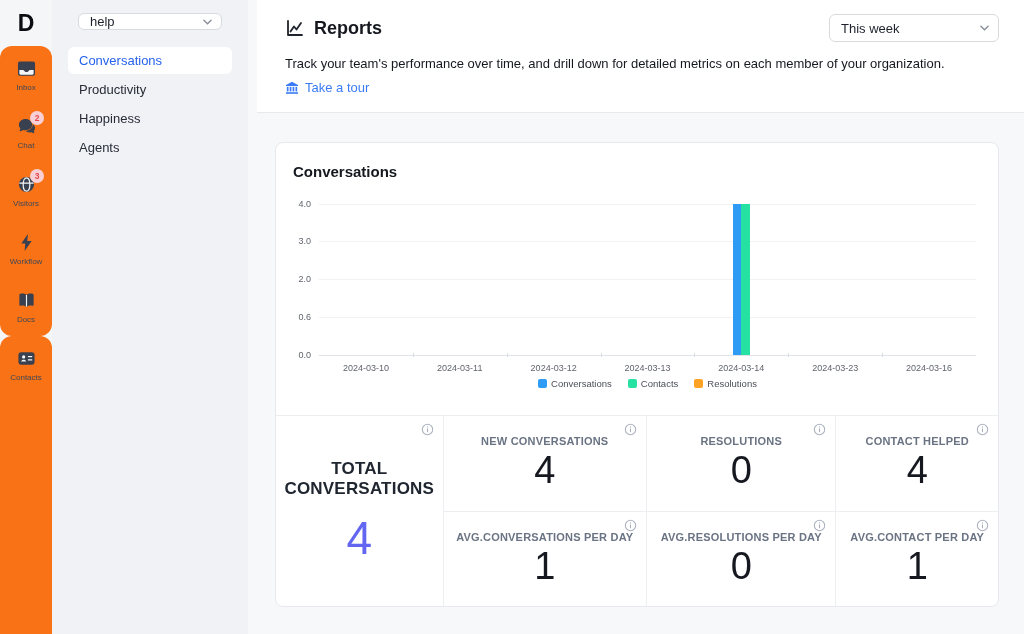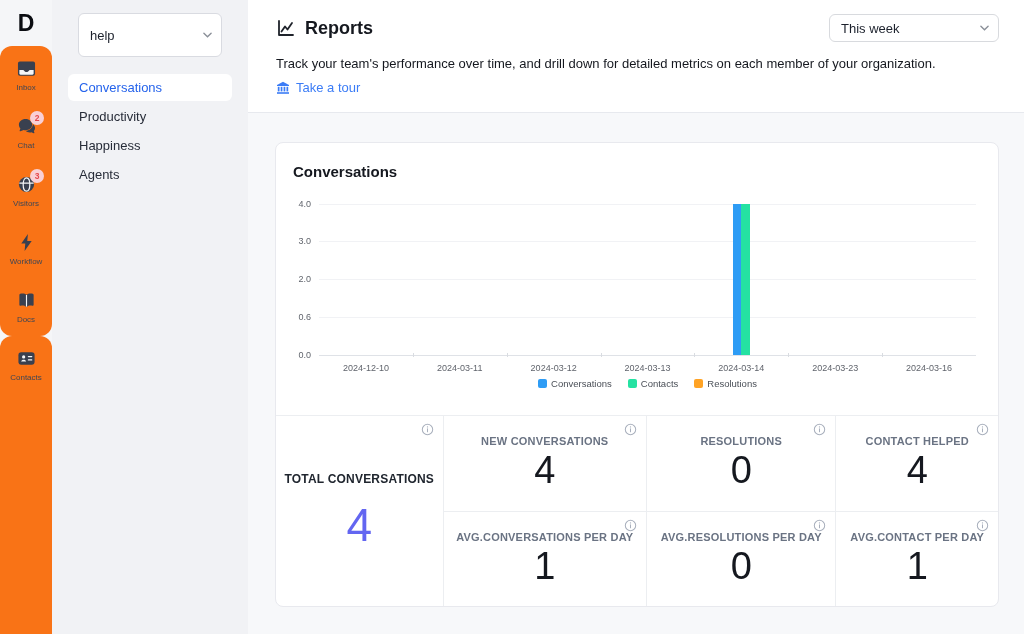--- a/index.html
+++ b/index.html
@@ -15,30 +15,30 @@
   .rail-item .lbl { font-size:8px; color:#3f4654; }
   .rail-item.active { height:60px; }
   .rail-item.active .lbl { color:#4361ee; }
   .icon-wrap { position:relative; width:20px; height:20px; display:flex; align-items:center; justify-content:center; }
   .badge { position:absolute; top:-6px; right:-8px; min-width:14px; height:14px; border-radius:50%;
            background:#f9d0d5; color:#e5484d; font-size:8.5px; font-weight:700;
            display:flex; align-items:center; justify-content:center; }
 
   
   .sidebar { width:196px; flex:0 0 196px; background:#f1f2f5; padding:13px 0; }
-  .ws-select { margin:0 26px 17px 26px; height:44px; background:#fff; border:1px solid #d9dbe1; border-radius:6px;
+  .ws-select { margin:0 26px 17px 26px; height:17px; background:#fff; border:1px solid #d9dbe1; border-radius:6px;
                display:flex; align-items:center; justify-content:space-between; padding:0 9px 0 11px;
                font-size:13px; color:#1c212c; cursor:pointer; }
   .menu-item { margin:2px 16px; height:27px; border-radius:6px; display:flex; align-items:center;
                padding:0 11px; font-size:13px; color:#272c38; cursor:pointer; }
   .menu-item.active { background:#fff; color:#2563eb; font-weight:500; }
 
   
   .main { flex:1; display:flex; flex-direction:column; background:#f7f8fa; min-width:0; }
-  .page-header { background:#fff; border-bottom:1px solid #e7e9ee; padding:14px 25px 13px 28px; }
+  .page-header { background:#fff; border-bottom:1px solid #e7e9ee; padding:14px 25px 13px 28px;margin-left:9px; }
   .title-row { display:flex; align-items:center; justify-content:space-between; }
   .title-left { display:flex; align-items:center; gap:9px; }
   .page-title { font-size:18px; font-weight:700; color:#15181f; }
   .period-select { width:170px; height:28px; background:#fff; border:1px solid #d8dade; border-radius:6px;
                    display:flex; align-items:center; justify-content:space-between; padding:0 9px 0 11px;
                    font-size:13px; color:#1c212c; cursor:pointer; }
   .subtitle { margin-top:14px; font-size:13px; color:#15181f; }
   .tour-link { margin-top:9px; display:inline-flex; align-items:center; gap:6px; color:#3b7cf6; font-size:13px; cursor:pointer; }
 
   .content { flex:1; padding:29px 25px 0 27px; }
@@ -60,21 +60,21 @@
 
   
   .stats { border-top:1px solid #eceef1; display:grid; height:192px;
            grid-template-columns:168fr 204fr 190fr 162fr; grid-template-rows:96px 96px; }
   .stat-cell { position:relative; display:flex; flex-direction:column; align-items:center; padding-top:19px; }
   .stat-cell.br { border-right:1px solid #eceef1; }
   .stat-cell.bb { border-bottom:1px solid #eceef1; }
   .stat-label { font-size:11px; font-weight:600; letter-spacing:.2px; color:#6a7383; text-align:center; }
   .stat-value { font-size:38px; font-weight:500; color:#15181f; margin-top:3px; line-height:1.1; }
   .stat-cell.total { grid-row:1 / 3; justify-content:center; padding-top:0; gap:14px; }
-  .stat-cell.total .stat-label { font-size:12px; font-weight:700; color:#20262f; letter-spacing:.2px;text-align:center; }
+  .stat-cell.total .stat-label { font-size:17px; font-weight:700; color:#20262f; letter-spacing:.2px;text-align:center; }
   .stat-cell.total .stat-value { font-size:46px; color:#6366f1; margin-top:0; }
   .info-btn { position:absolute; top:7px; right:9px; cursor:pointer; line-height:0; }
 </style>
 </head>
 <body>
 
 <div class="app">
 
   <nav class="rail">
     <div class="logo">D</div>
@@ -201,21 +201,21 @@
               <div class="gridline" style="top: 0%;"></div>
               <div class="ytick" style="top: 0%;">4.0</div>
               <div class="gridline" style="top: 25%;"></div>
               <div class="ytick" style="top: 25%;">3.0</div>
               <div class="gridline" style="top: 50%;"></div>
               <div class="ytick" style="top: 50%;">2.0</div>
               <div class="gridline" style="top: 75%;"></div>
               <div class="ytick" style="top: 75%;">0.6</div>
               <div class="gridline axisline" style="top: 100%;"></div>
               <div class="ytick" style="top: 100%;">0.0</div>
-              <div class="xtick" style="left: 7.14286%;">2024-12-10</div>
+              <div class="xtick" style="left: 7.14286%;">2024-03-10</div>
               <div class="xtick" style="left: 21.4286%;">2024-03-11</div>
               <div class="xtickmark" style="left: 14.2857%;"></div>
               <div class="xtick" style="left: 35.7143%;">2024-03-12</div>
               <div class="xtickmark" style="left: 28.5714%;"></div>
               <div class="xtick" style="left: 50%;">2024-03-13</div>
               <div class="xtickmark" style="left: 42.8571%;"></div>
               <div class="xtick" style="left: 64.2857%;">2024-03-14</div>
               <div class="xtickmark" style="left: 57.1429%;"></div>
               <div class="bar" style="left: calc(64.2857% - 8.5px); width: 8.5px; height: 100%; background: rgb(46, 156, 245);"></div>
               <div class="bar" style="left: calc(64.2857% + 0px); width: 8.5px; height: 100%; background: rgb(37, 226, 162);"></div>

